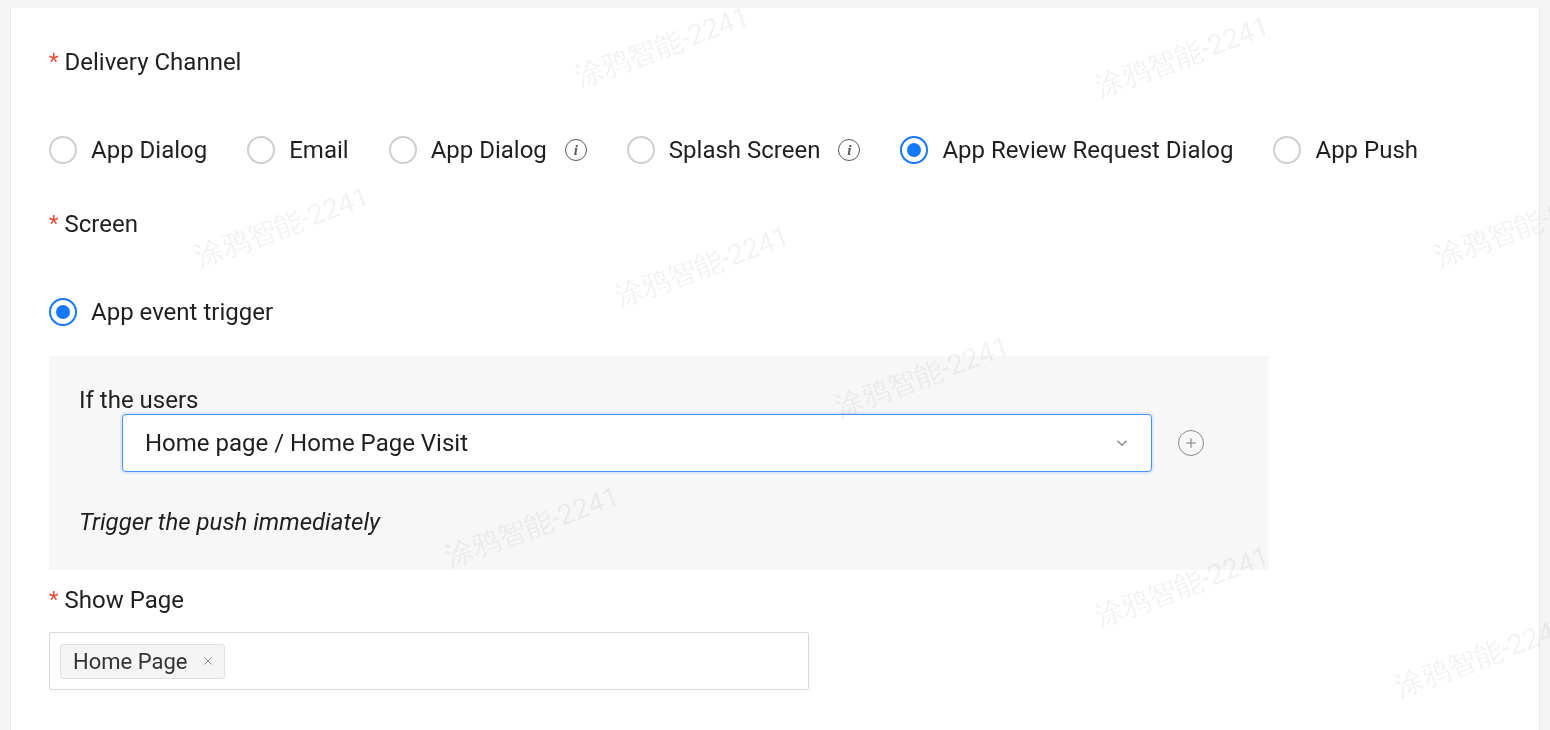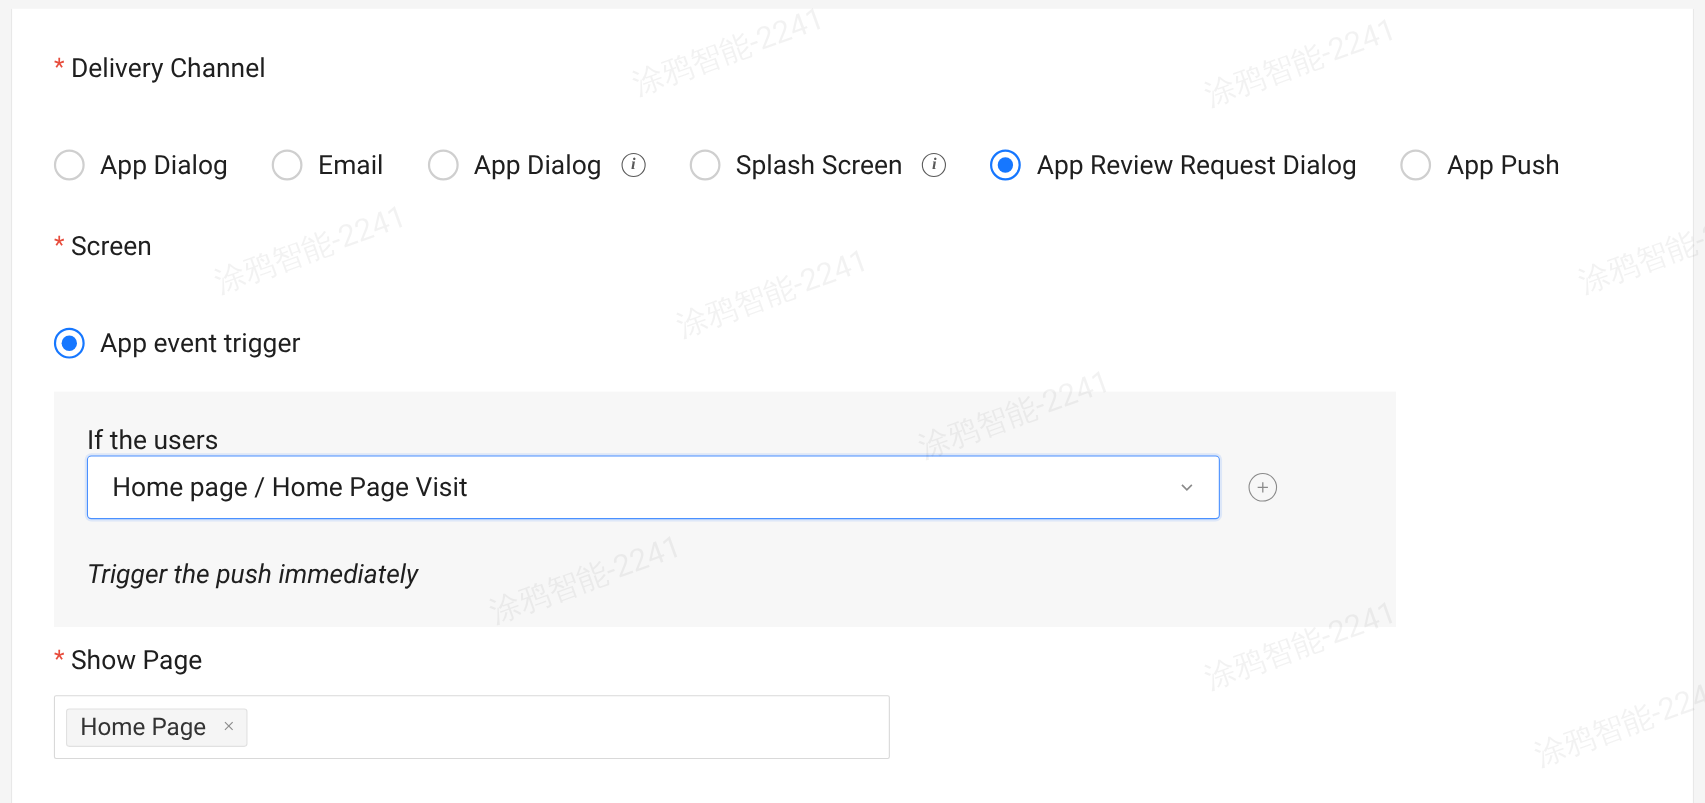--- a/index.html
+++ b/index.html
@@ -126,20 +126,21 @@
     height: 58px;
     background: #ffffff;
     border: 1.5px solid #4a90ff;
     border-radius: 4px;
     display: flex;
     align-items: center;
     justify-content: space-between;
     padding: 0 20px 0 22px;
     box-shadow: 0 0 0 2px rgba(74,144,255,0.15);
     cursor: pointer;
+    margin-left: 43px;
   }
   .select-text {
     font-size: 24px;
     color: #1f1f1f;
   }
   .chevron-down {
     width: 18px;
     height: 18px;
   }
   .add-circle {

